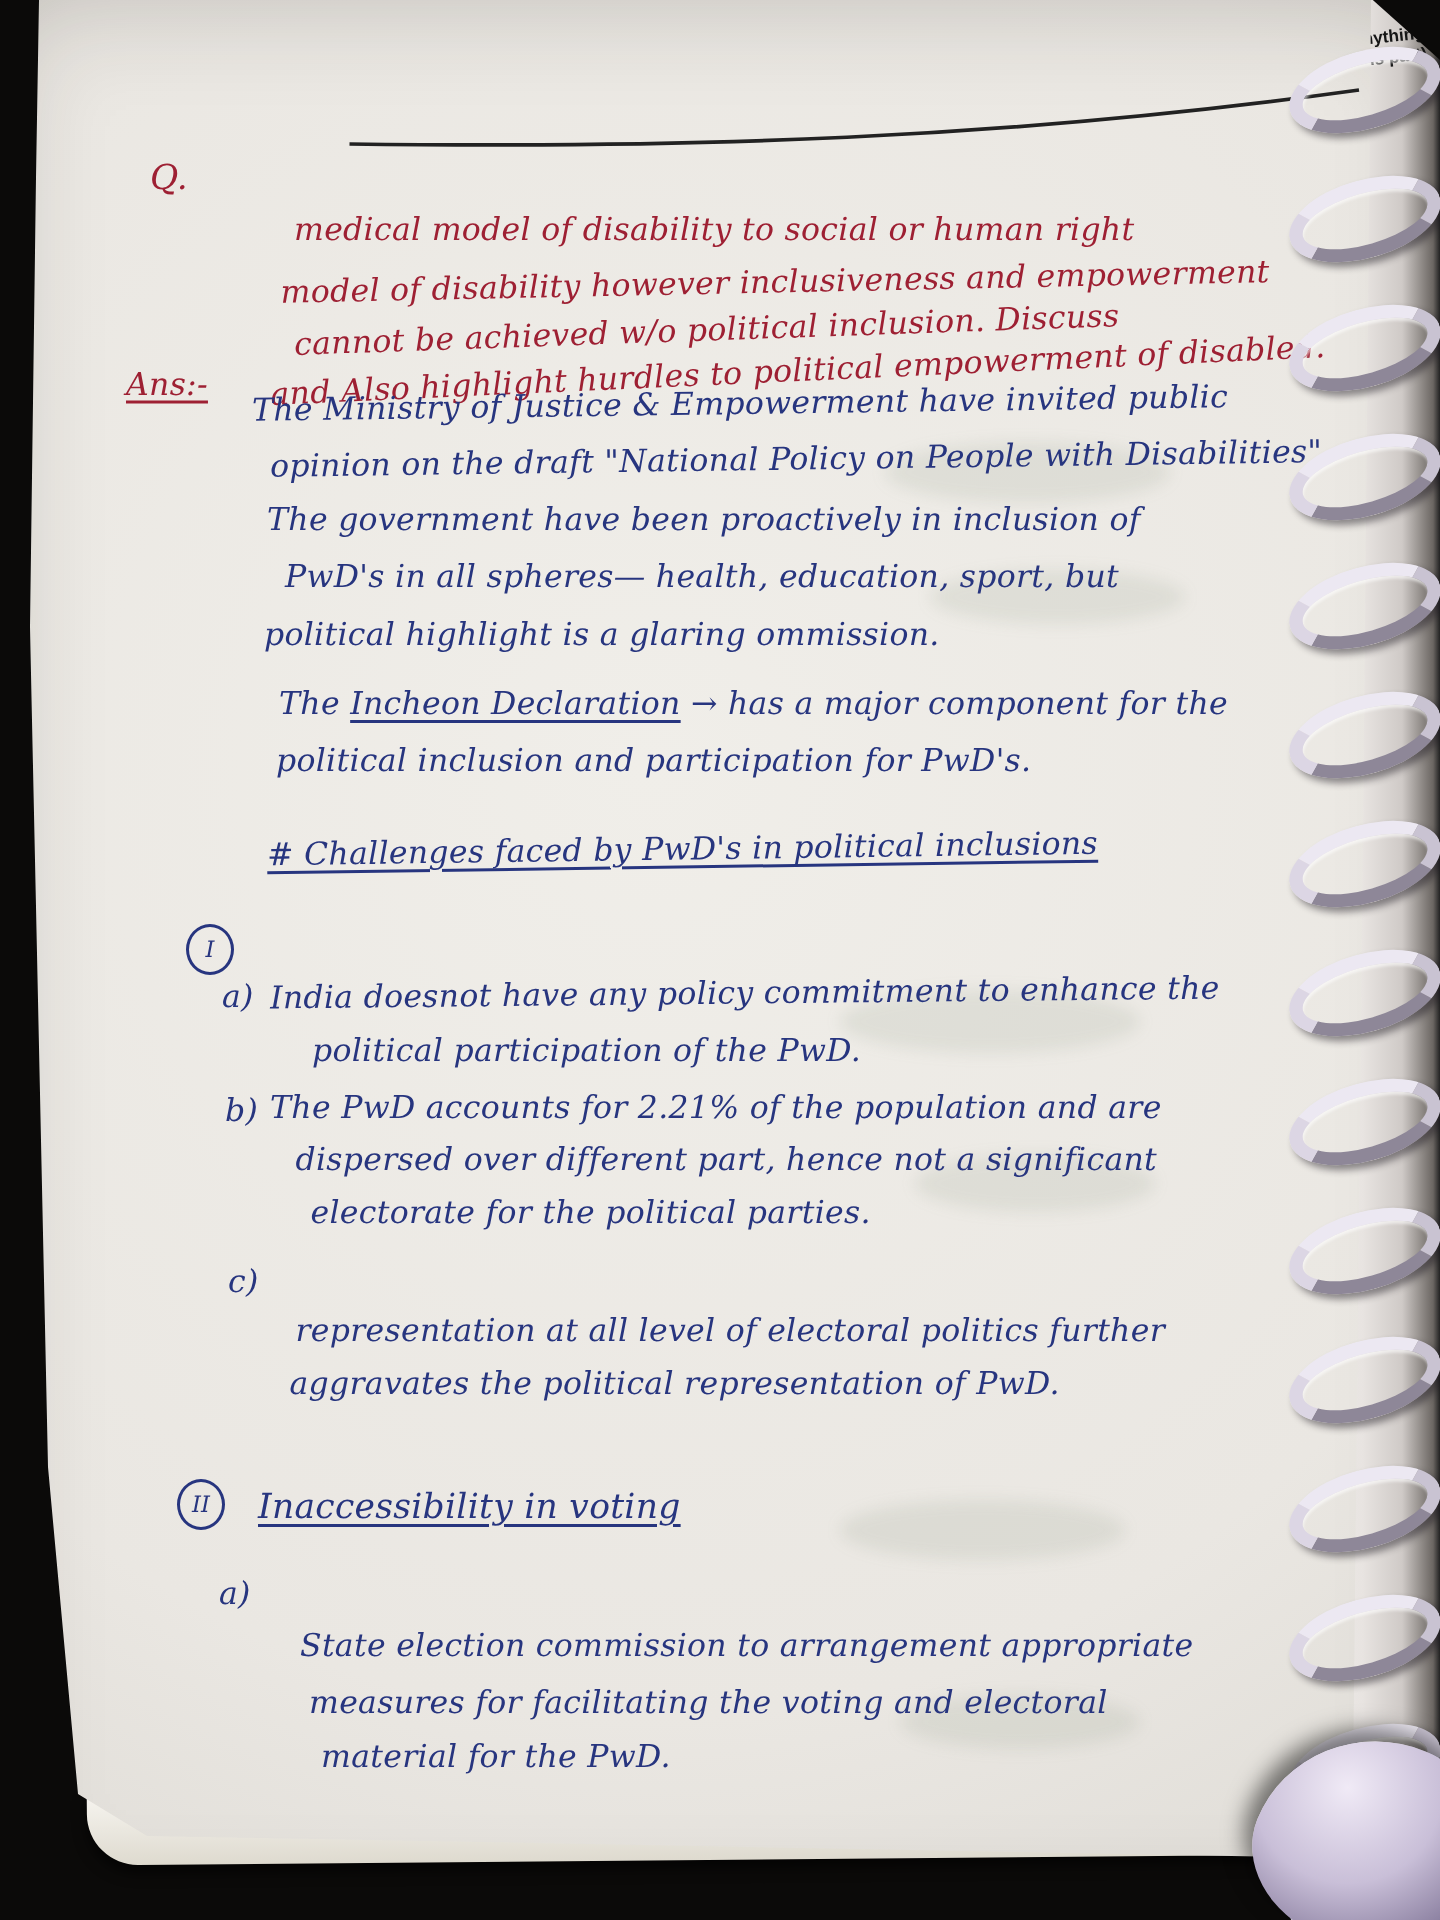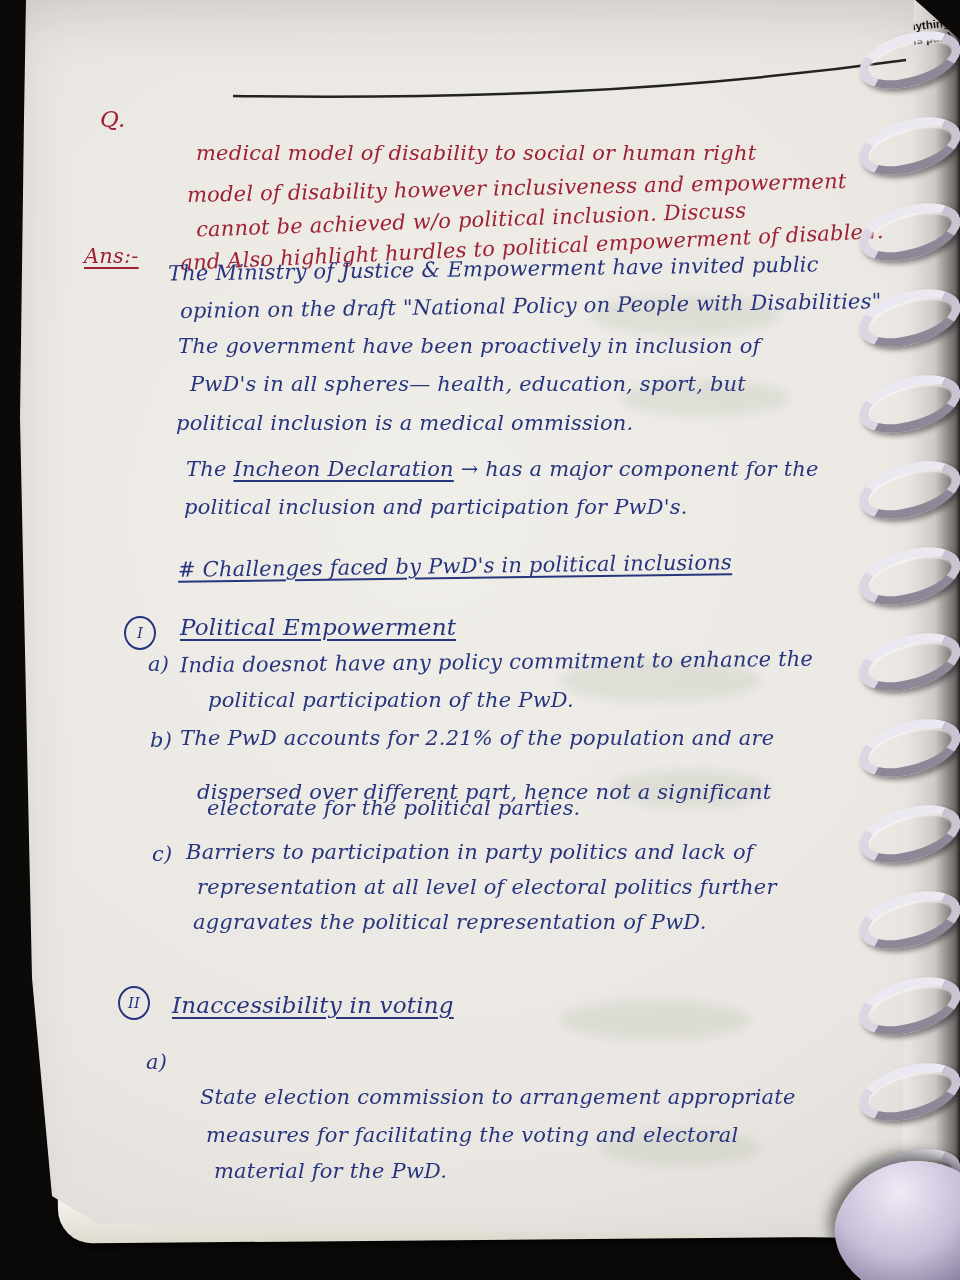--- a/index.html
+++ b/index.html
@@ -97,41 +97,39 @@
 
   <div class="hand red" style="left:196px;top:141px">medical model of disability to social or human right</div>
   <div class="hand red" style="left:187px;top:176px;transform:rotate(-1.2deg)">model of disability however inclusiveness and empowerment</div>
   <div class="hand red" style="left:196px;top:208px;transform:rotate(-2deg)">cannot be achieved w/o political inclusion. Discuss</div>
   <div class="hand red" style="left:180px;top:235px;transform:rotate(-2.6deg)">and Also highlight hurdles to political empowerment of disabled.</div>
 
   <div class="hand" style="left:168px;top:257px;transform:rotate(-.8deg)">The Ministry of Justice &amp; Empowerment have invited public</div>
   <div class="hand" style="left:180px;top:294px;transform:rotate(-.8deg)">opinion on the draft "National Policy on People with Disabilities"</div>
   <div class="hand" style="left:190px;top:372px">PwD's in all spheres— health, education, sport, but</div>
   <div class="hand" style="left:178px;top:334px">The government have been proactively in inclusion of</div>
-  <div class="hand" style="left:176px;top:411px">political inclusion is a medical ommission.</div>
+  <div class="hand" style="left:176px;top:411px">political highlight is a glaring ommission.</div>
 
   <div class="hand" style="left:186px;top:457px"><span>The </span><span class="u">Incheon Declaration</span><span> → has a major component for the</span></div>
   <div class="hand" style="left:184px;top:495px">political inclusion and participation for PwD's.</div>
 
   <div class="hand u" style="left:178px;top:554px;transform:rotate(-.8deg)"># Challenges faced by PwD's in political inclusions</div>
 
   <div class="marker" style="left:124px;top:616px">I</div>
-  <div class="hand u big" style="left:180px;top:614px">Political Empowerment</div>
 
   <div class="hand" style="left:148px;top:652px">a)</div>
   <div class="hand" style="left:180px;top:650px;transform:rotate(-.6deg)">India doesnot have any policy commitment to enhance the</div>
   <div class="hand" style="left:208px;top:688px">political participation of the PwD.</div>
 
   <div class="hand" style="left:150px;top:728px">b)</div>
   <div class="hand" style="left:180px;top:726px">The PwD accounts for 2.21% of the population and are</div>
-  <div class="hand" style="left:197px;top:780px">dispersed over different part, hence not a significant</div>
+  <div class="hand" style="left:197px;top:761px">dispersed over different part, hence not a significant</div>
   <div class="hand" style="left:207px;top:796px">electorate for the political parties.</div>
 
   <div class="hand" style="left:152px;top:842px">c)</div>
-  <div class="hand" style="left:186px;top:840px">Barriers to participation in party politics and lack of</div>
   <div class="hand" style="left:197px;top:875px">representation at all level of electoral politics further</div>
   <div class="hand" style="left:193px;top:910px">aggravates the political representation of PwD.</div>
 
   <div class="marker" style="left:118px;top:986px">II</div>
   <div class="hand u big" style="left:172px;top:992px">Inaccessibility in voting</div>
 
   <div class="hand" style="left:146px;top:1050px">a)</div>
   <div class="hand" style="left:200px;top:1085px">State election commission to arrangement appropriate</div>
   <div class="hand" style="left:214px;top:1159px">material for the PwD.</div>
   <div class="hand" style="left:206px;top:1123px">measures for facilitating the voting and electoral</div>

